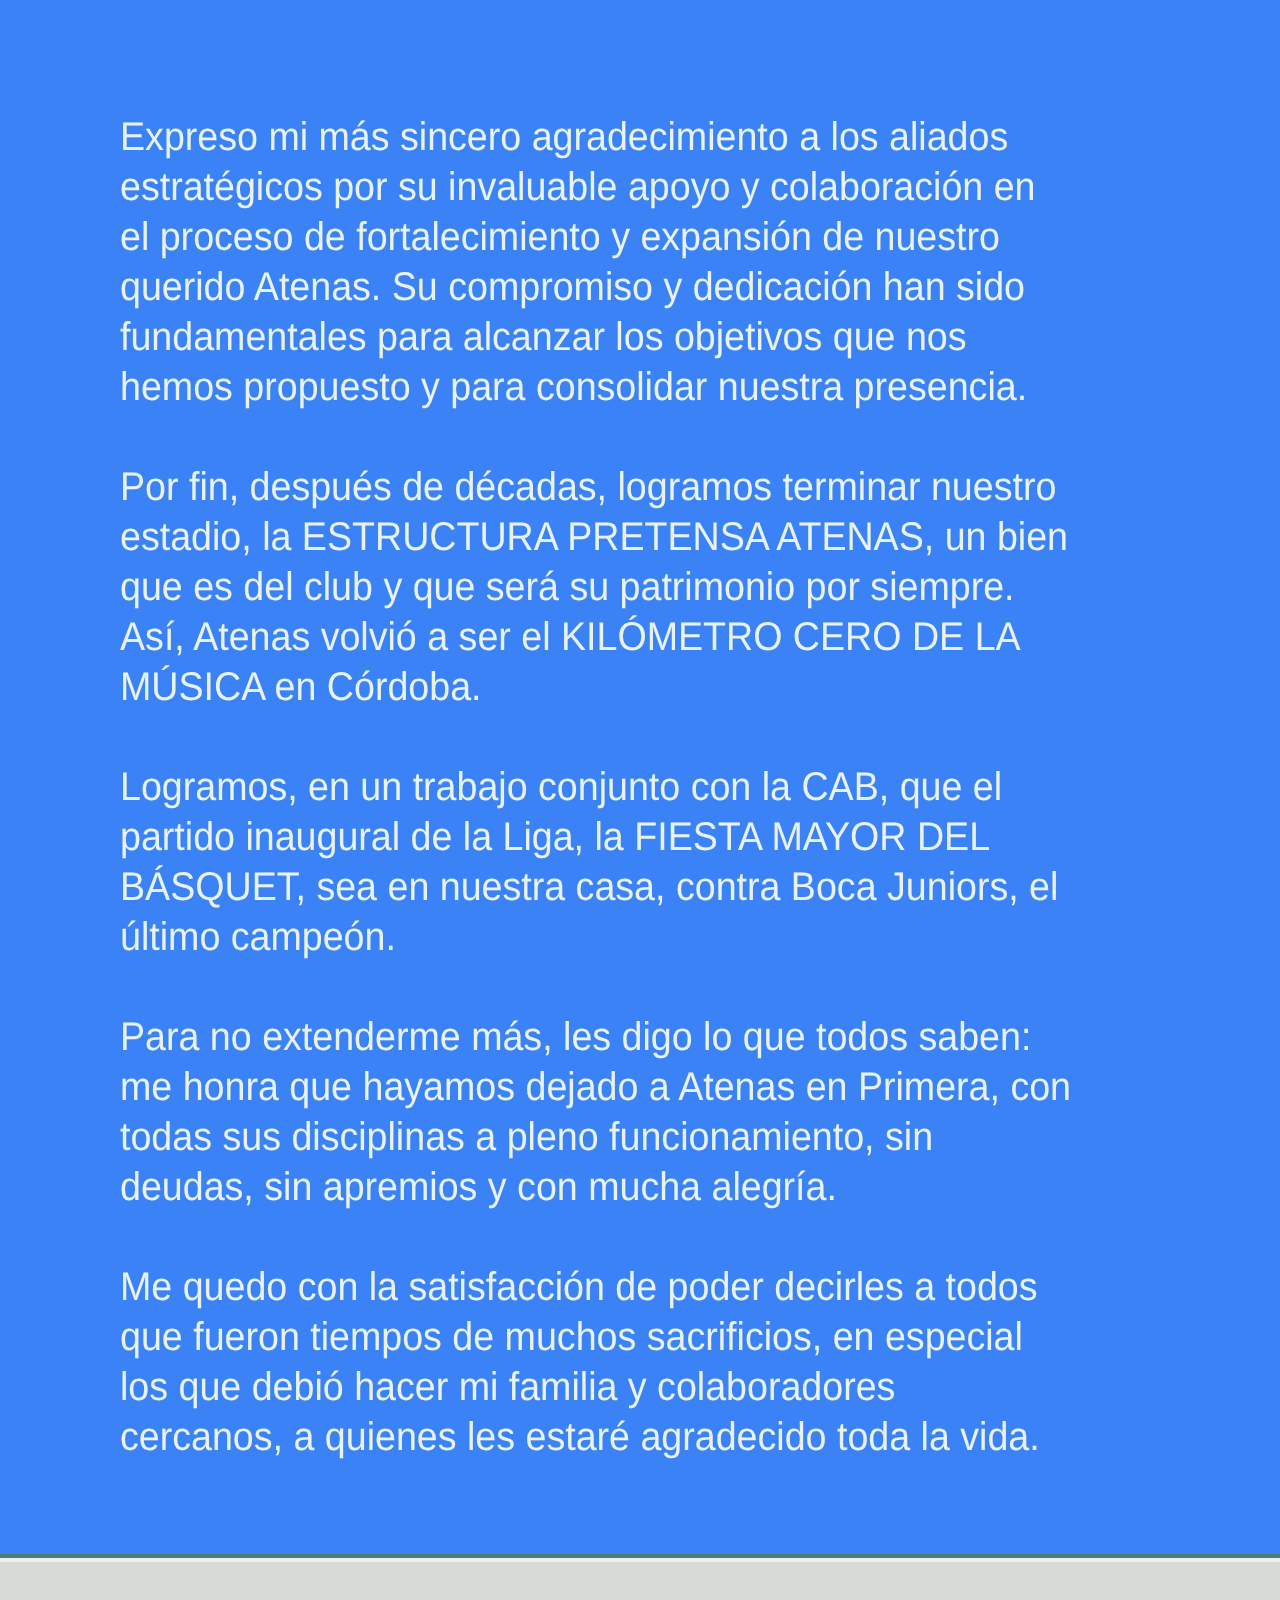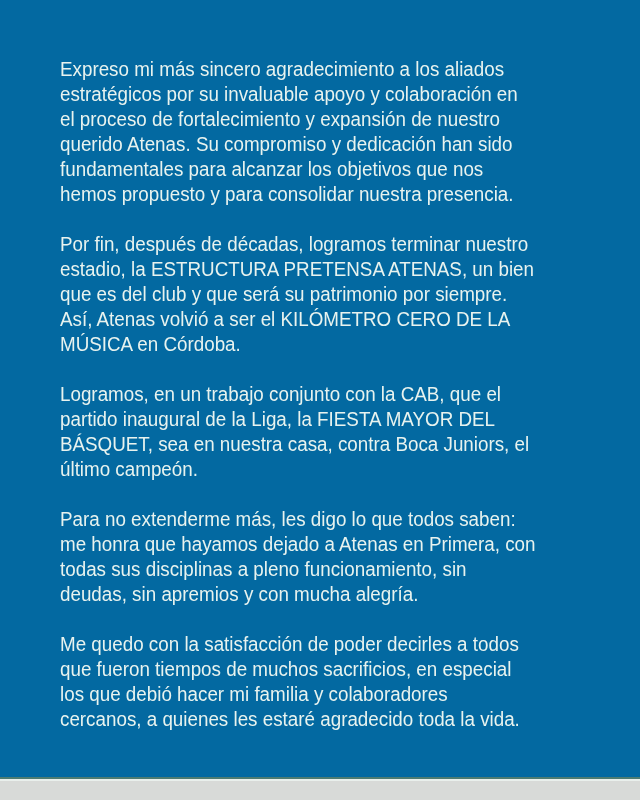--- a/index.html
+++ b/index.html
@@ -7,21 +7,21 @@
     padding: 0;
     width: 640px;
     height: 800px;
     overflow: hidden;
     background: #ffffff;
   }
   .card {
     position: relative;
     width: 640px;
     height: 800px;
-    background: #0369a1;
+    background: #3b82f6;
     font-family: "Liberation Sans", "DejaVu Sans", sans-serif;
   }
   .text-block {
     position: absolute;
     top: 57px;
     left: 60px;
     width: 600px;
     color: #e8f3ef;
     font-size: 20px;
     line-height: 25px;

